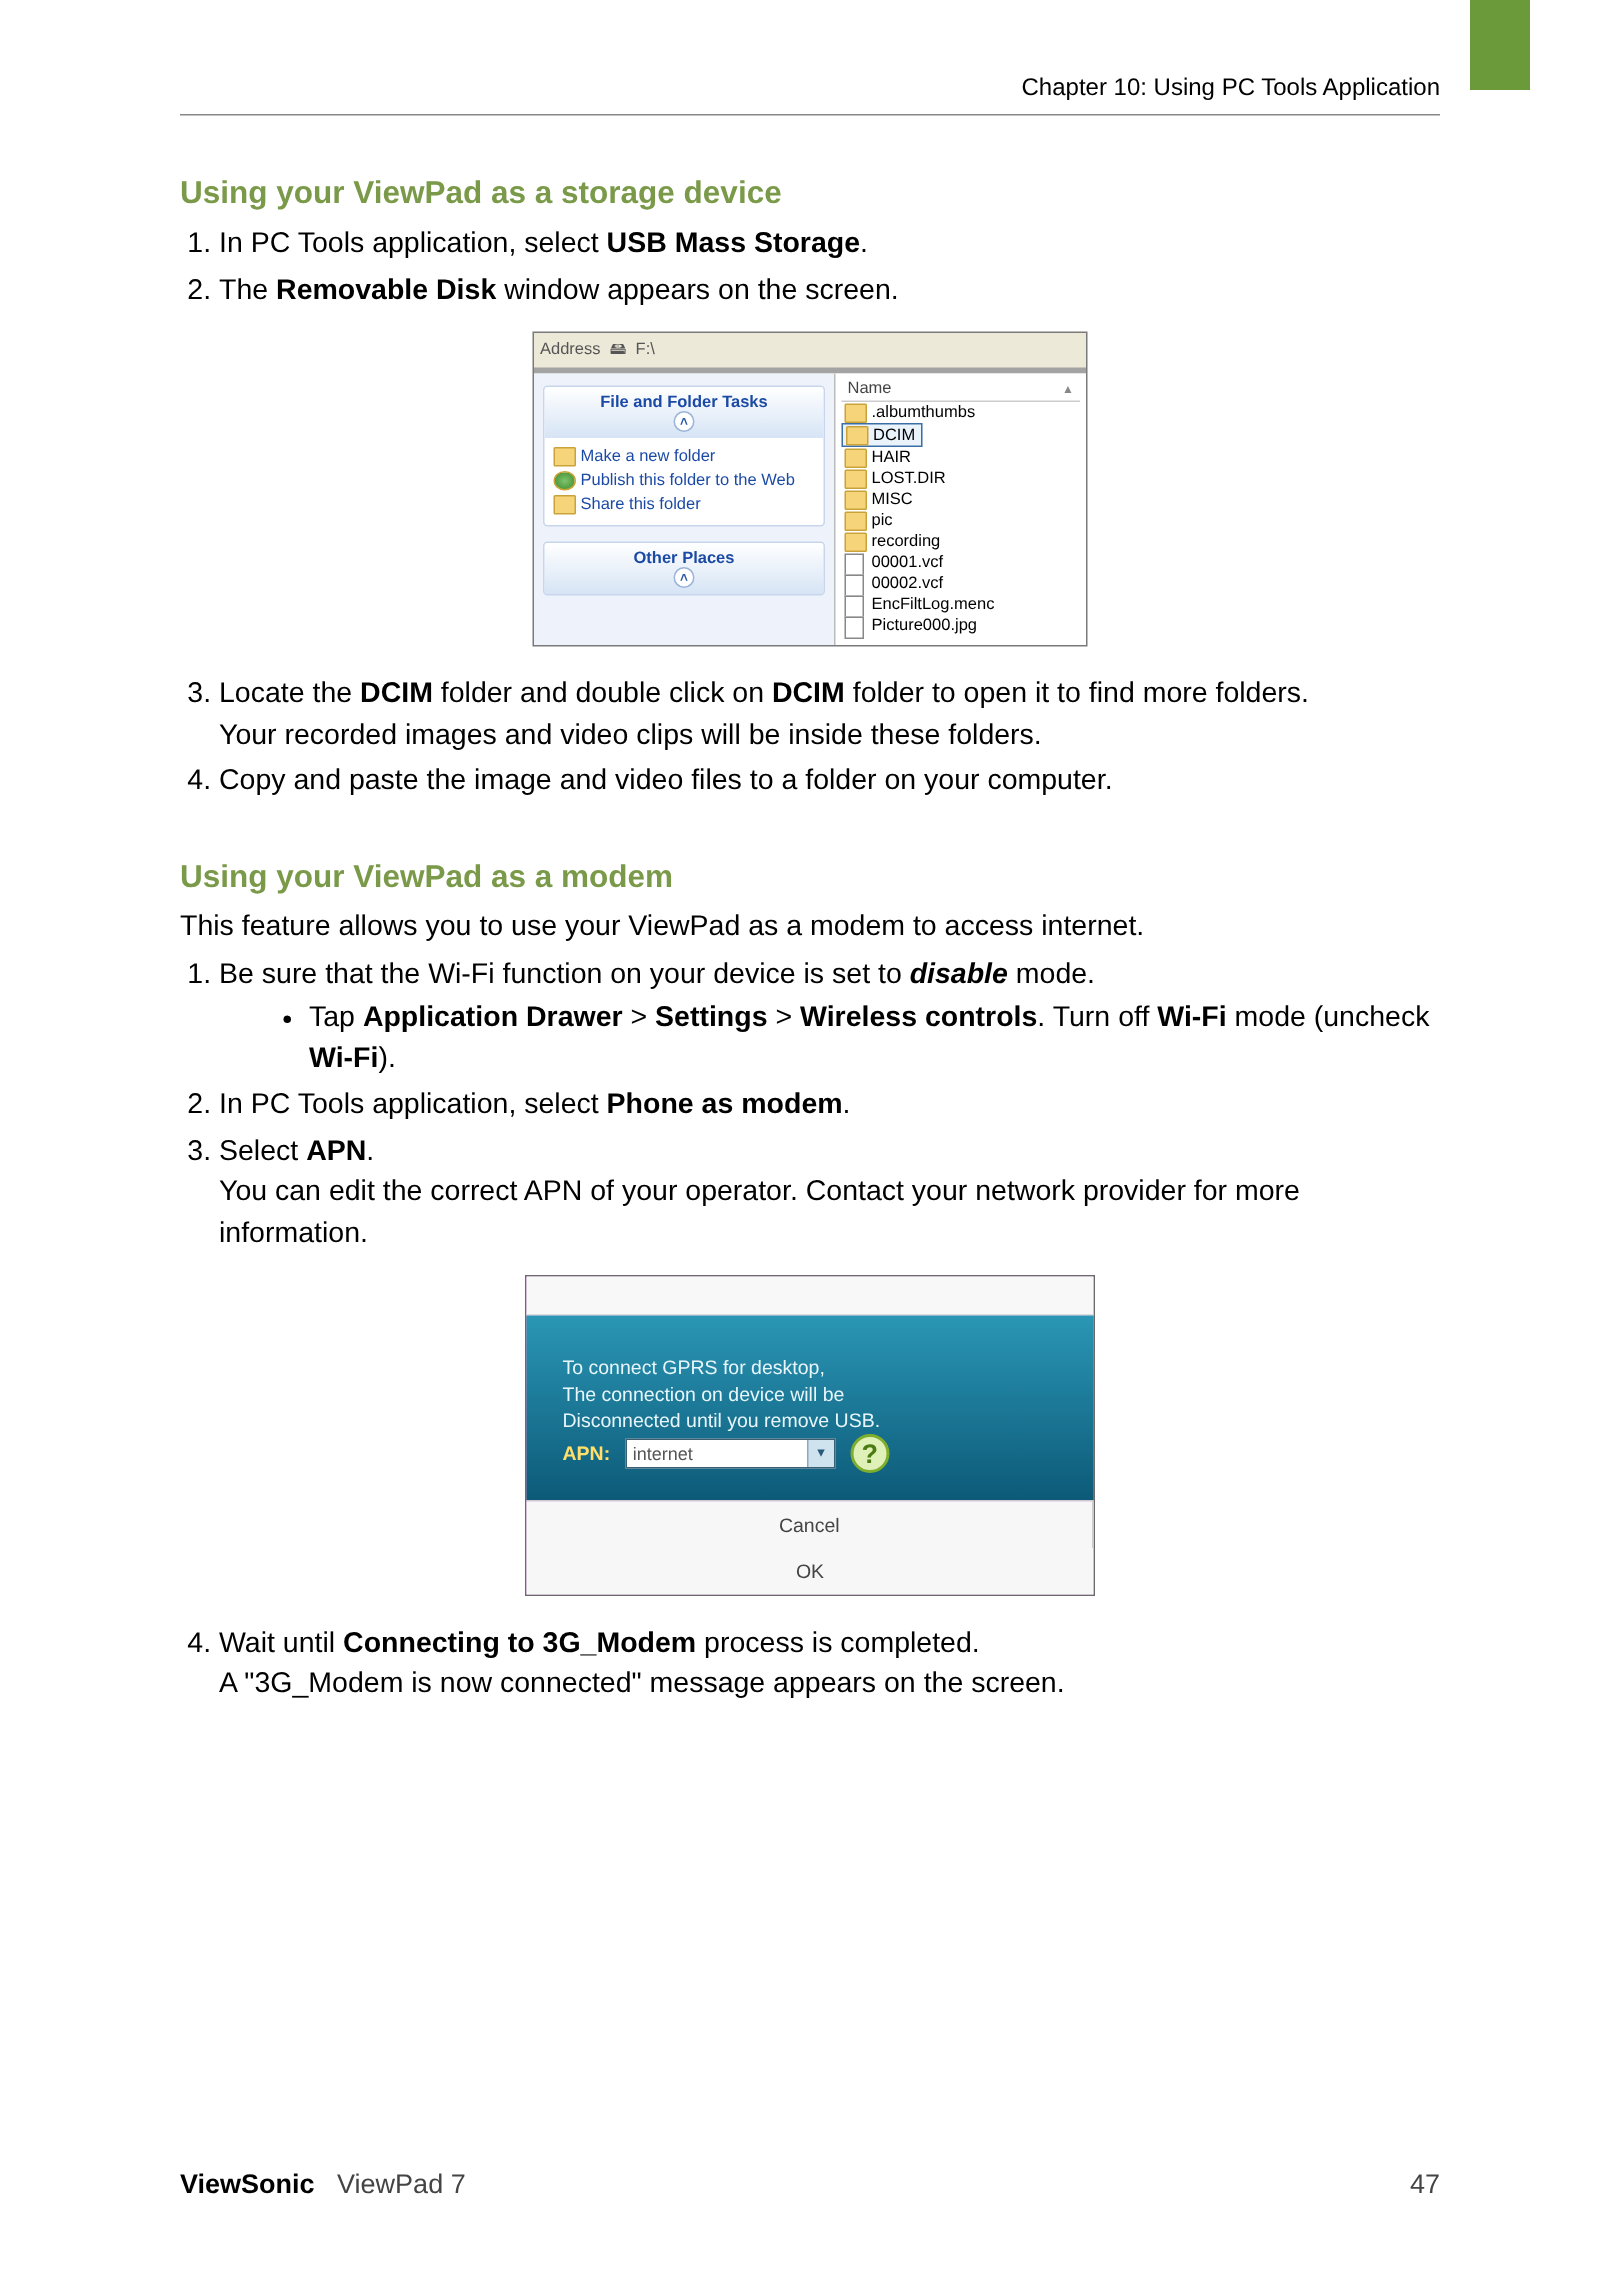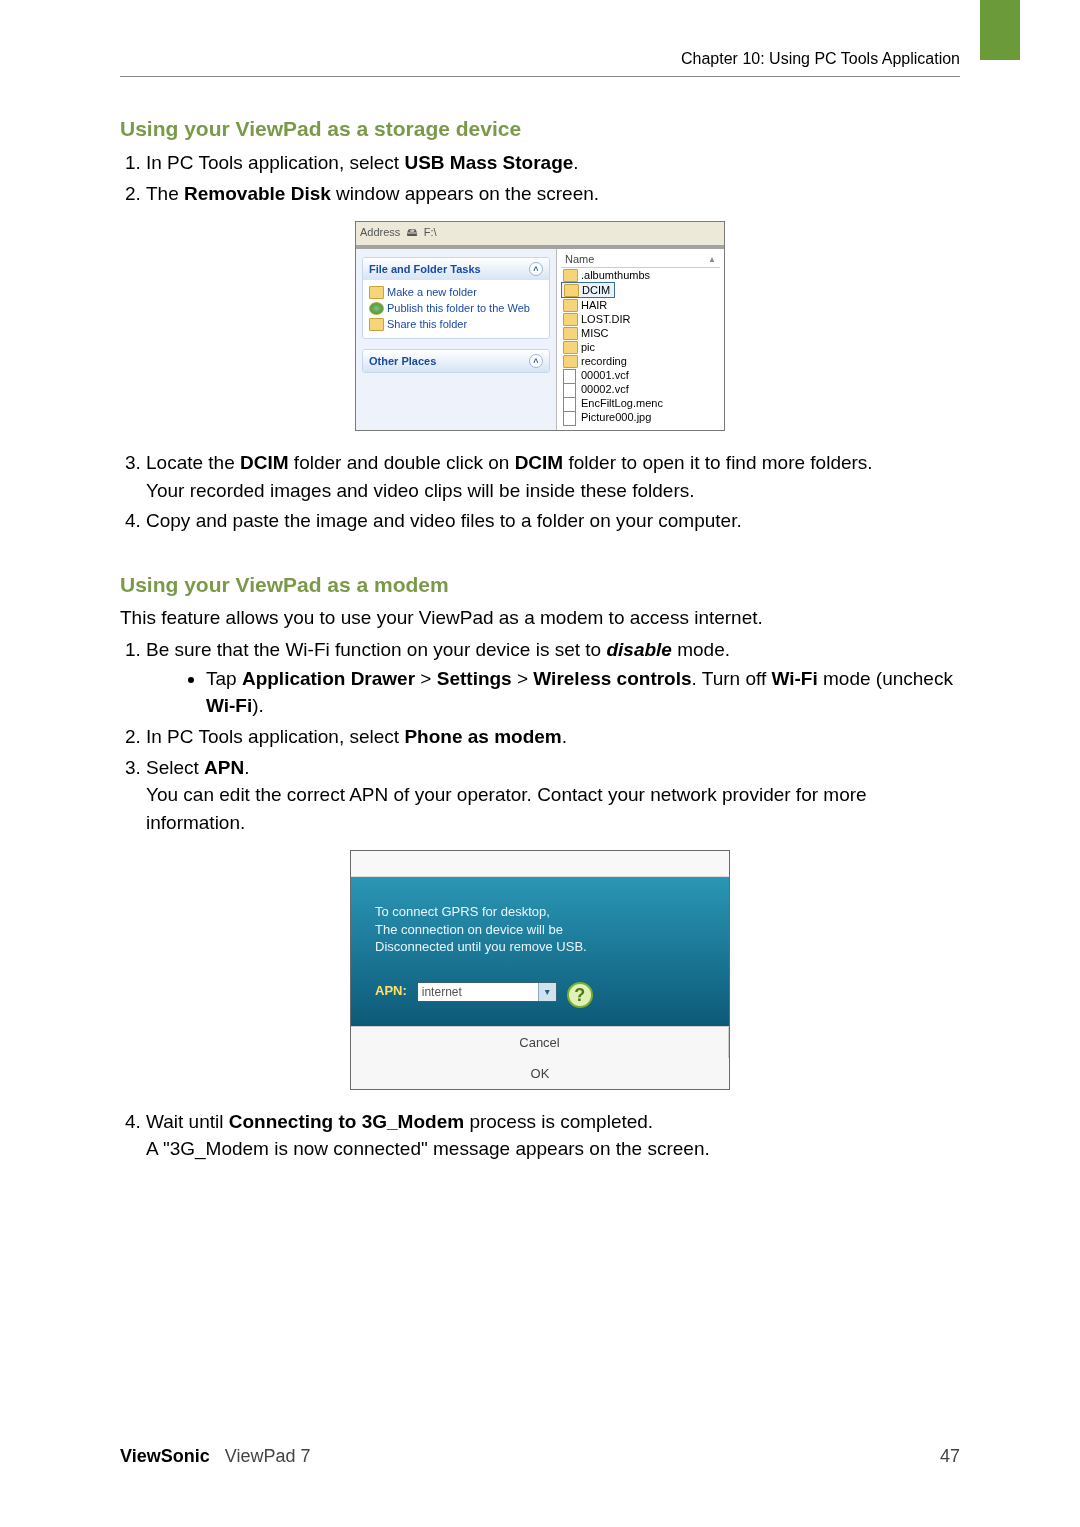--- a/index.html
+++ b/index.html
@@ -73,20 +73,21 @@
   }
   .panel-hdr {
     background: linear-gradient(#fff,#d6e4f5);
     color: #1b4aa5;
     font-weight: bold;
     font-size: 11px;
     padding: 4px 6px;
     display: flex;
     justify-content: space-between;
     align-items: center;
+    flex-direction: column;
   }
   .panel-hdr .chev {
     width: 14px; height: 14px; border: 1px solid #9ab3d9; border-radius: 50%;
     display: inline-flex; align-items: center; justify-content: center;
     font-size: 9px; color: #2a5aa5; background: #fff;
   }
   .panel-body { padding: 4px 6px 6px 6px; }
   .panel-item { color: #1b4aa5; padding: 2px 0 2px 18px; position: relative; }
   .panel-item::before {
     content: ""; position: absolute; left: 0; top: 2px; width: 13px; height: 11px;
@@ -128,21 +129,21 @@
   }
   .apn-top { height: 26px; border-bottom: 1px solid #ddd; background: #f8f8f8; }
   .apn-body {
     background: linear-gradient(#2b96b5,#0c5a78);
     color: #e8f6fb;
     padding: 26px 20px 18px 24px;
     font-size: 13px;
     line-height: 1.35;
     position: relative;
   }
-  .apn-row { display: flex; gap: 10px; margin-top: 26px; }
+  .apn-row { display: flex; align-items: center; gap: 10px; }
   .apn-label { color: #ffe06a; font-size: 13px; font-weight: bold; }
   .apn-select {
     display: flex; align-items: center; background: #fff; border: 1px solid #3a5f74;
     height: 20px; width: 140px;
   }
   .apn-select .val { flex: 1; color: #555; font-size: 12px; padding: 0 4px; }
   .apn-select .dd {
     width: 18px; height: 100%; background: #cfe3ef; border-left: 1px solid #8aaac0;
     display: flex; align-items: center; justify-content: center; color: #2a5a7a; font-size: 10px;
   }

